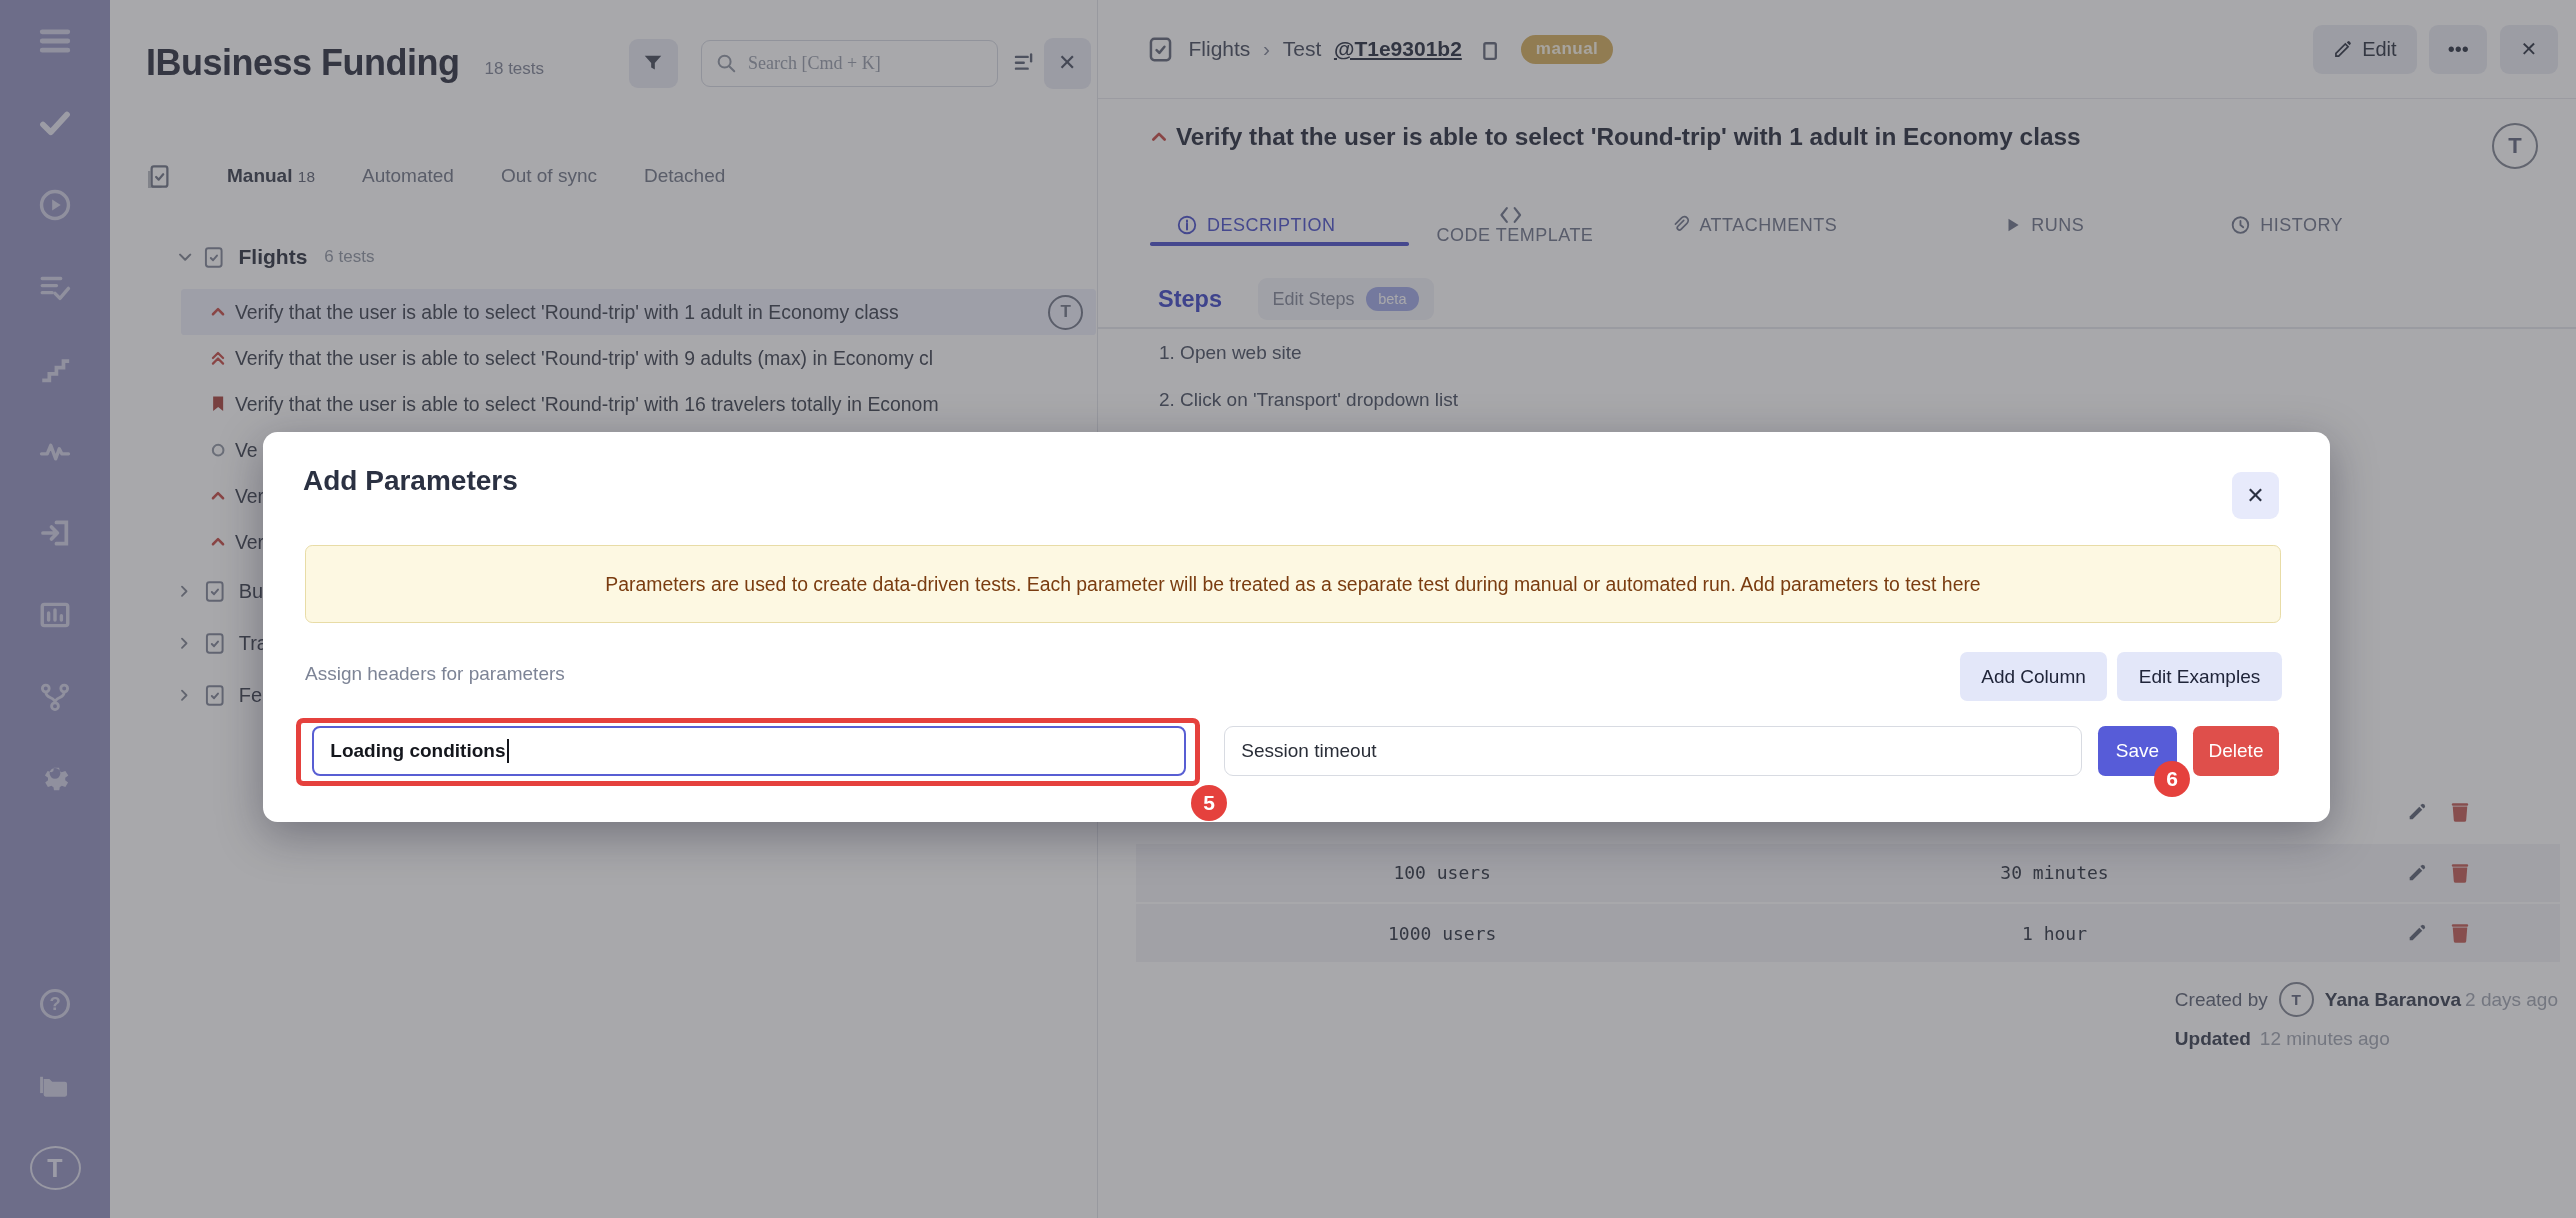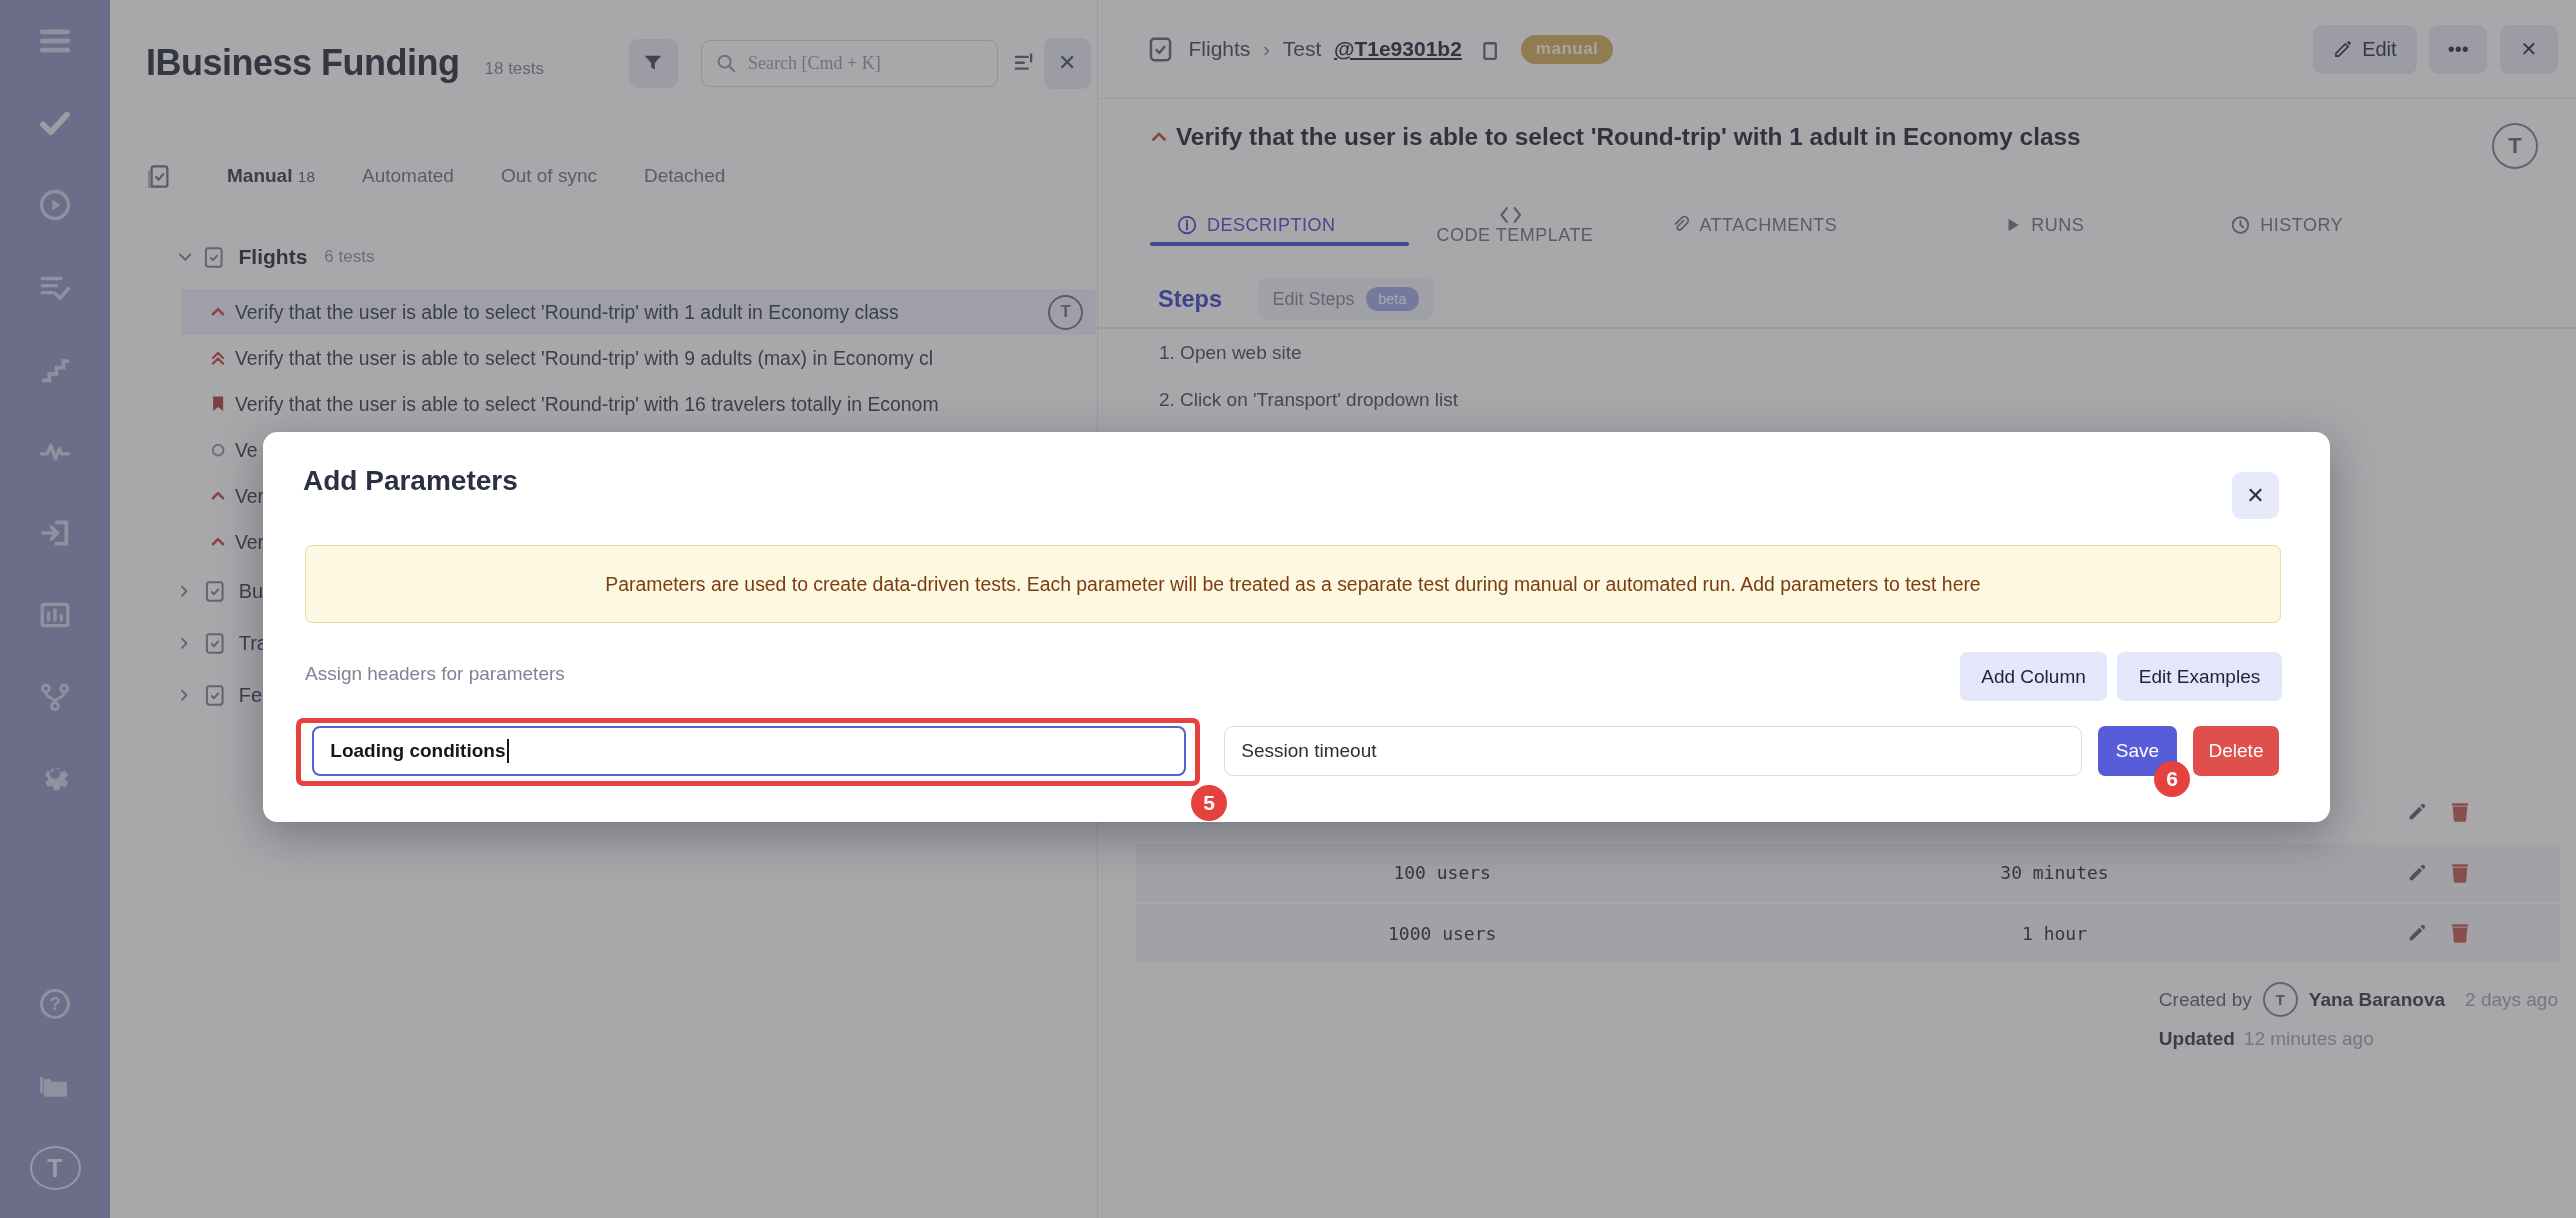--- a/index.html
+++ b/index.html
@@ -103,21 +103,21 @@
   .prow.white{background:#fff;}
   .pcell{font-family:"DejaVu Sans Mono",monospace;font-size:18px;color:#3f4552;text-align:center;}
   .picons{display:flex;gap:22px;justify-content:flex-end;padding-right:90px;}
   .picons span{cursor:pointer;}
 
   .meta{position:absolute;right:18px;top:982px;text-align:right;font-size:19px;color:#6a7080;}
   .meta .line{display:flex;align-items:center;justify-content:flex-start;margin-bottom:11px;}
   .meta .mt-avatar{width:31px;height:31px;border:2.3px solid #8b8f9c;border-radius:50%;display:flex;
         align-items:center;justify-content:center;font-weight:bold;font-size:15.4px;color:#71768a;
         margin:0 11px;}
-  .meta .who{color:#4a5060;font-weight:bold;margin-right:20px;}
+  .meta .who{color:#4a5060;font-weight:bold;margin-right:4px;}
   .meta .ago{color:#a8adb8;}
   .meta .upd{color:#4a5060;font-weight:bold;margin-right:9px;}
 
   
   .dim{position:absolute;inset:0;background:rgba(38,38,44,0.40);z-index:50;}
   .modal{position:absolute;left:263px;top:432px;width:2067px;height:390px;background:#fff;
          border-radius:14.5px;box-shadow:0 12.7px 45px rgba(20,20,40,0.35);z-index:60;}
   .m-title{position:absolute;left:40px;top:33px;font-size:28px;font-weight:bold;color:#2b3142;}
   .m-close{position:absolute;right:51px;top:40px;width:47px;height:47px;background:#e7eafb;border-radius:9px;
            display:flex;align-items:center;justify-content:center;font-size:22px;color:#2b3142;cursor:pointer;}

